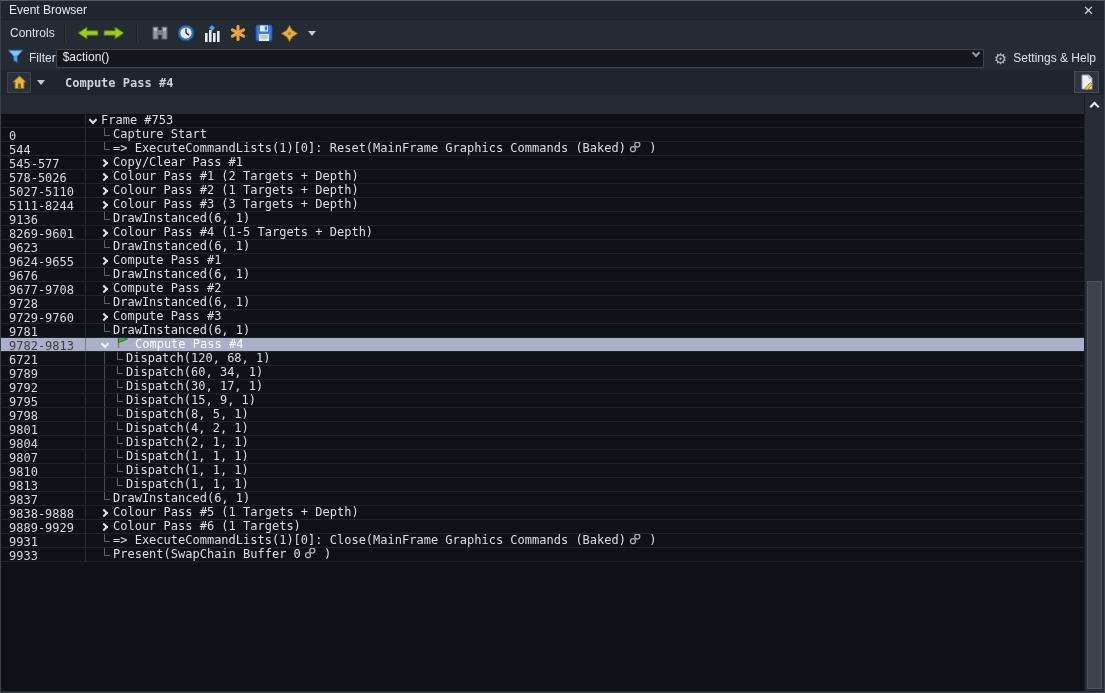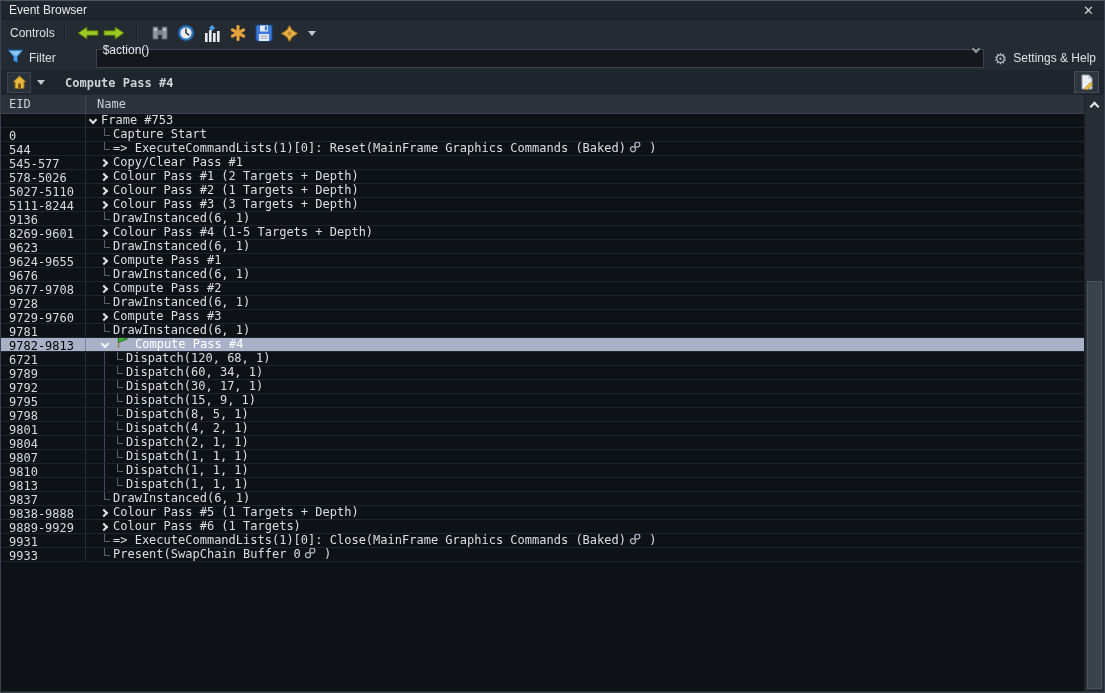--- a/index.html
+++ b/index.html
@@ -27,21 +27,21 @@
   .tb-group { display:flex; align-items:center; gap:3px; }
   .dd-arrow { width:0; height:0; border-left:4px solid transparent; border-right:4px solid transparent;
               border-top:5px solid #c3c8ce; margin-left:2px; }
 
   
   .filterrow { position:absolute; left:0; top:45px; right:0; height:24px;
                background:#242b33; display:flex; align-items:center; padding:0 8px 0 6px;
                color:#dde1e6; font-size:12px; }
   .filter-label { margin:0 0 0 5px; }
   .combo { flex:1; height:19px; background:#14181d; border:1px solid #3b434d;
-           display:flex; align-items:center; padding:0 4px 16px 6px;margin-left:40px; }
+           display:flex; align-items:flex-start; padding:0 4px 16px 6px; }
   .combo input { flex:1; background:transparent; border:none; outline:none;
                  color:#e4e8ec; font-size:12px; font-family:"Liberation Sans",sans-serif; }
   .chev { display:inline-block; width:6px; height:6px;
           border-right:2px solid #8f98a2; border-bottom:2px solid #8f98a2;
           transform:rotate(45deg); margin-bottom:3px; }
   .gear { font-size:15px; color:#b3bac2; margin:0 6px 0 10px; line-height:15px; }
 
   
   .crumbrow { position:absolute; left:0; top:69px; right:0; height:25px;
               background:#1f252c; display:flex; align-items:center; padding-left:6px; }
@@ -64,21 +64,21 @@
   
   .tbody { position:absolute; left:0; top:113px; right:20px; bottom:1px;
            background:#0e1216; overflow:hidden; }
   .tree-row { height:14px; display:flex; border-bottom:1px solid #1f252c;
               font:12px/17px "DejaVu Sans Mono", monospace; color:#dbdfe3; }
   .cell-eid { width:85px; padding-left:8px; border-right:1px solid #272e36;
               color:#d7dbdf; overflow:hidden; }
   .cell-name { flex:1; display:flex; align-items:center; white-space:pre; overflow:hidden; }
   .pad { display:inline-block; height:1px; flex:none; }
   .tree-row.selected { background:#a9b1c9; color:#ffffff; }
-  .tree-row.selected .cell-eid { color:#000000; border-right-color:#77819f; }
+  .tree-row.selected .cell-eid { color:#404040; border-right-color:#77819f; }
 
   .chev-r, .chev-d { display:inline-block; width:6px; height:6px; flex:none;
                      border-right:2px solid #dfe3e8; border-bottom:2px solid #dfe3e8; }
   .chev-r { transform:rotate(-45deg); margin:0 6px 0 1px; }
   .chev-d { transform:rotate(45deg); margin:0 5px 2px 2px; }
   .selected .chev-d { border-color:#f2f4f8; }
 
   .tick, .guide { position:relative; width:13px; height:18px; flex:none; }
   .tick::before { content:""; position:absolute; left:4px; top:0; height:9px; width:1px; background:#59626b; }
   .tick::after  { content:""; position:absolute; left:4px; top:9px; width:6px; height:1px; background:#59626b; }
@@ -201,24 +201,20 @@
     <span class="crumb-text">Compute Pass #4</span>
     <span class="edit-btn">
       <svg width="16" height="16" viewBox="0 0 16 16">
           <path d="M3 1 H10 L13 4 V15 H3 Z" fill="#eef1f4" stroke="#9aa0a8"></path>
           <path d="M10 1 V4 H13" fill="none" stroke="#9aa0a8"></path>
           <path d="M6.5 13.5 L11.5 8.5 L13.5 10.5 L8.5 15.5 L6 15.8 Z" fill="#e8c23e" stroke="#a8861e" stroke-width="0.8"></path>
         </svg>
     </span>
   </div>
 
-  <div class="thead">
-    <div class="th-eid">EID</div>
-    <div class="th-name">Name</div>
-  </div>
 
   <div class="tbody">
       <div class="tree-row">
         <div class="cell-eid"></div>
         <div class="cell-name"><span class="pad" style="width: 2px;"></span><span class="chev-d"></span><span>Frame #753</span></div>
       </div>
       <div class="tree-row">
         <div class="cell-eid">0</div>
         <div class="cell-name"><span class="pad" style="width: 14px;"></span><span class="tick"></span><span>Capture Start</span></div>
       </div>

